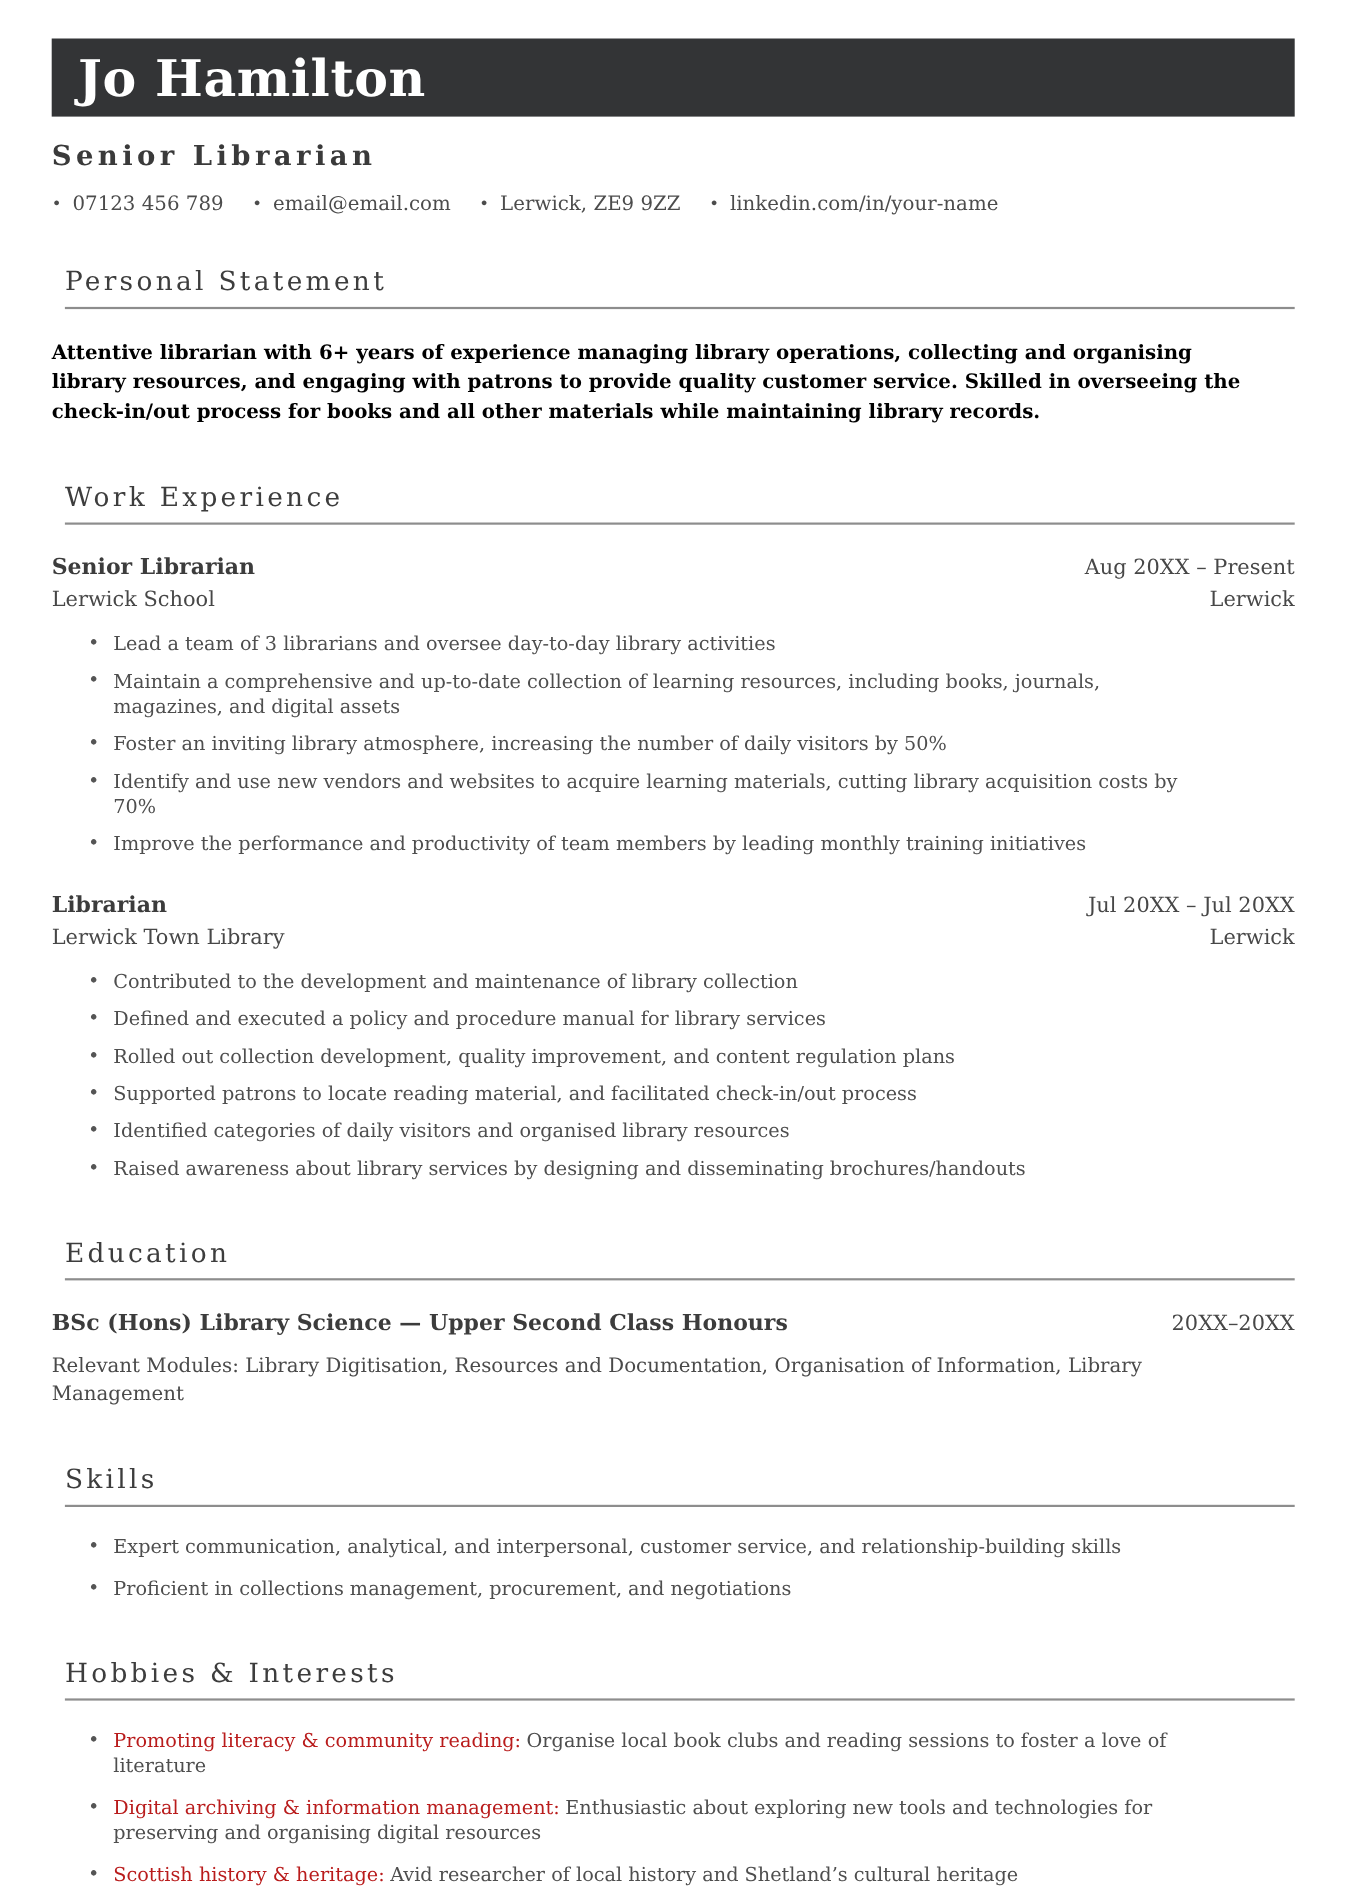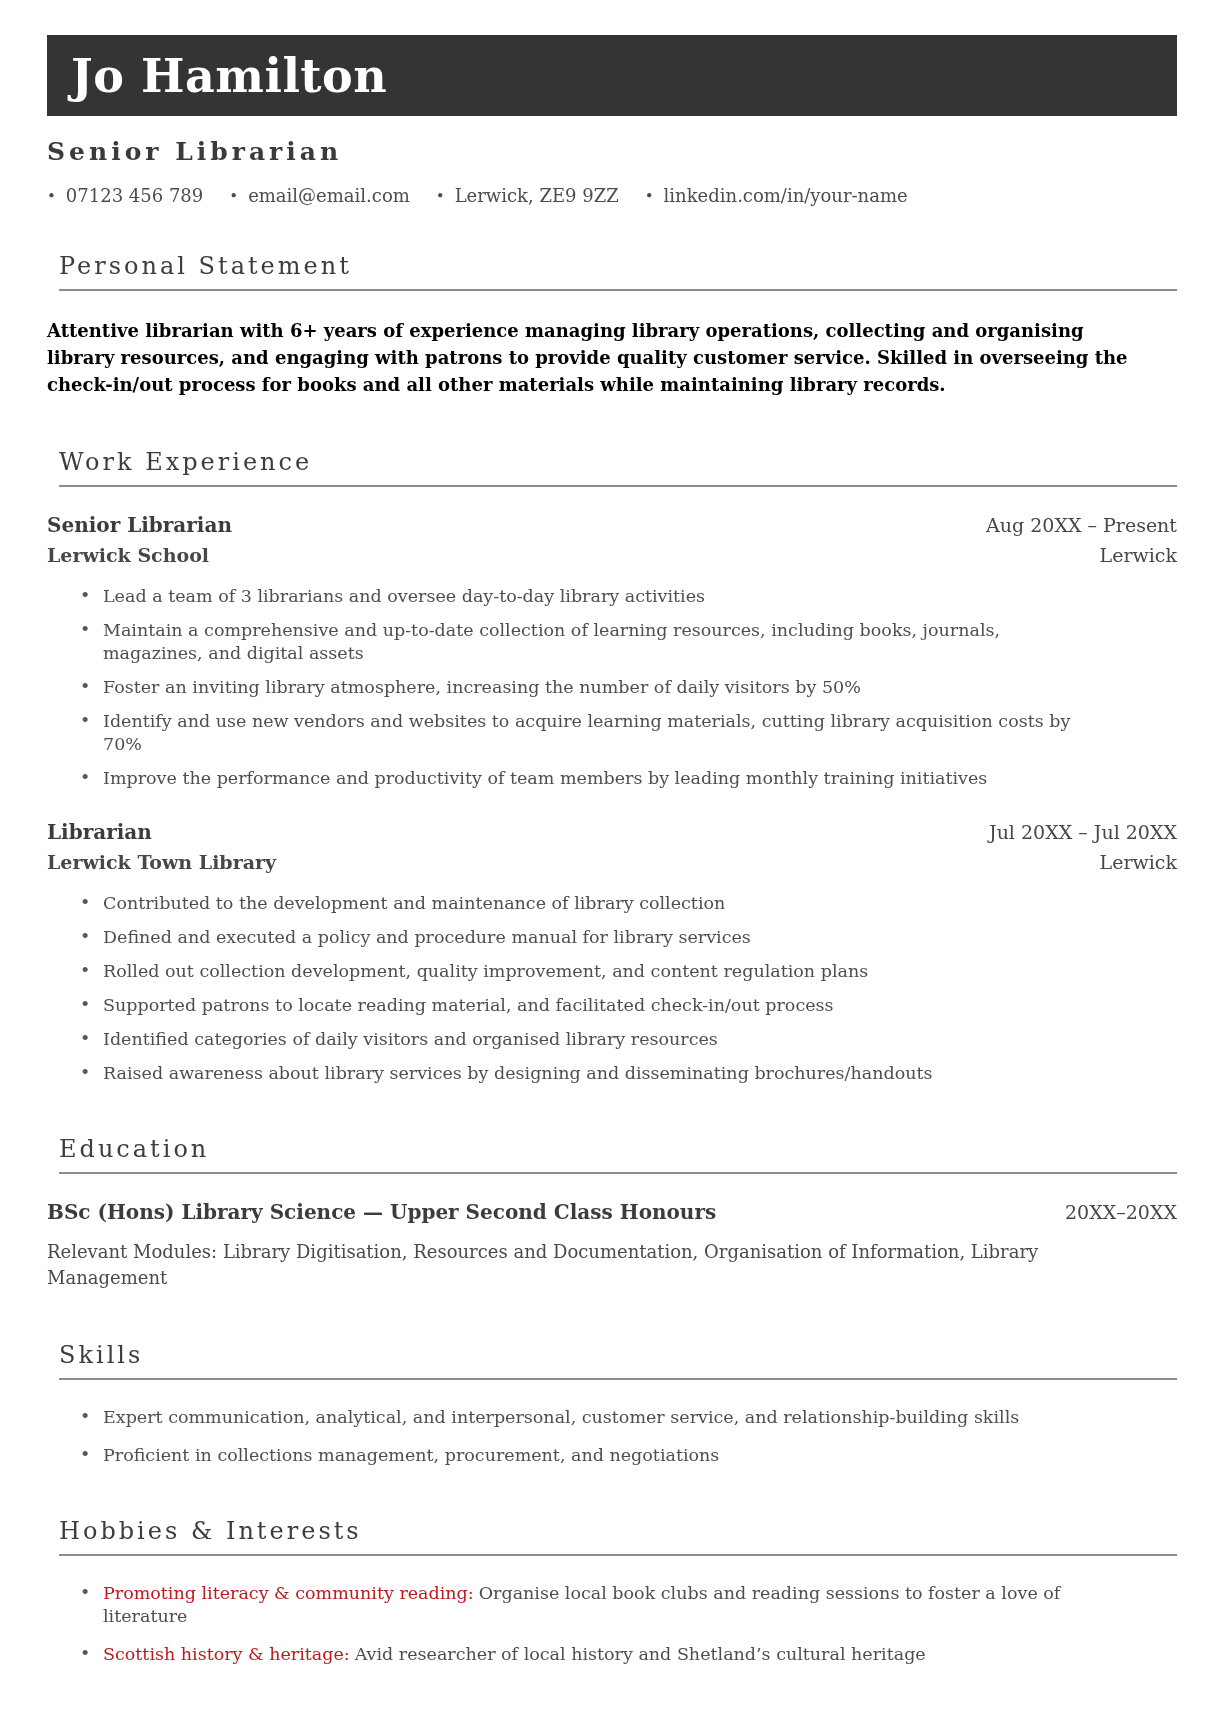--- a/index.html
+++ b/index.html
@@ -12,21 +12,21 @@
     width: 1224px;
     min-height: 1730px;
     margin: 0 auto;
     background: #ffffff;
     padding: 35px 47px 60px 47px;
     overflow: hidden;
   }
 
   
   .name-band {
-    height: 81px;
+    height: 71px;
     background: #333436;
     display: flex;
     align-items: center;
     padding: 0 24px;
   }
   .name-band h1 {
     font-size: 46px;
     font-weight: 700;
     color: #ffffff;
     letter-spacing: 0.5px;
@@ -92,21 +92,20 @@
   }
   .right-meta {
     font-size: 19px;
     color: #474747;
     white-space: nowrap;
   }
   .sub-row { margin-top: 7px; }
   .org {
     font-size: 19px;
     color: #474747;
-    font-weight: bold;
   }
   .org.bold { font-weight: 700; color: #3c3c3c; }
 
   
   ul.bullets {
     list-style: none;
     margin-top: 19px;
     padding-left: 33px;
   }
   ul.bullets li {
@@ -238,18 +237,21 @@
     </ul>
   </section>
 
   <section>
     <h2 class="section-heading">Hobbies &amp; Interests</h2>
     <ul class="bullets spread">
       <li>
         <span class="hobby-label">Promoting literacy &amp; community reading:</span><span>Organise local book clubs and reading sessions to foster a love of literature</span>
       </li>
       <li>
+        <span class="hobby-label">Digital archiving &amp; information management:</span><span>Enthusiastic about exploring new tools and technologies for preserving and organising digital resources</span>
+      </li>
+      <li>
         <span class="hobby-label">Scottish history &amp; heritage:</span><span>Avid researcher of local history and Shetland’s cultural heritage</span>
       </li>
     </ul>
   </section>
 
 </div>
 
 </body></html>

